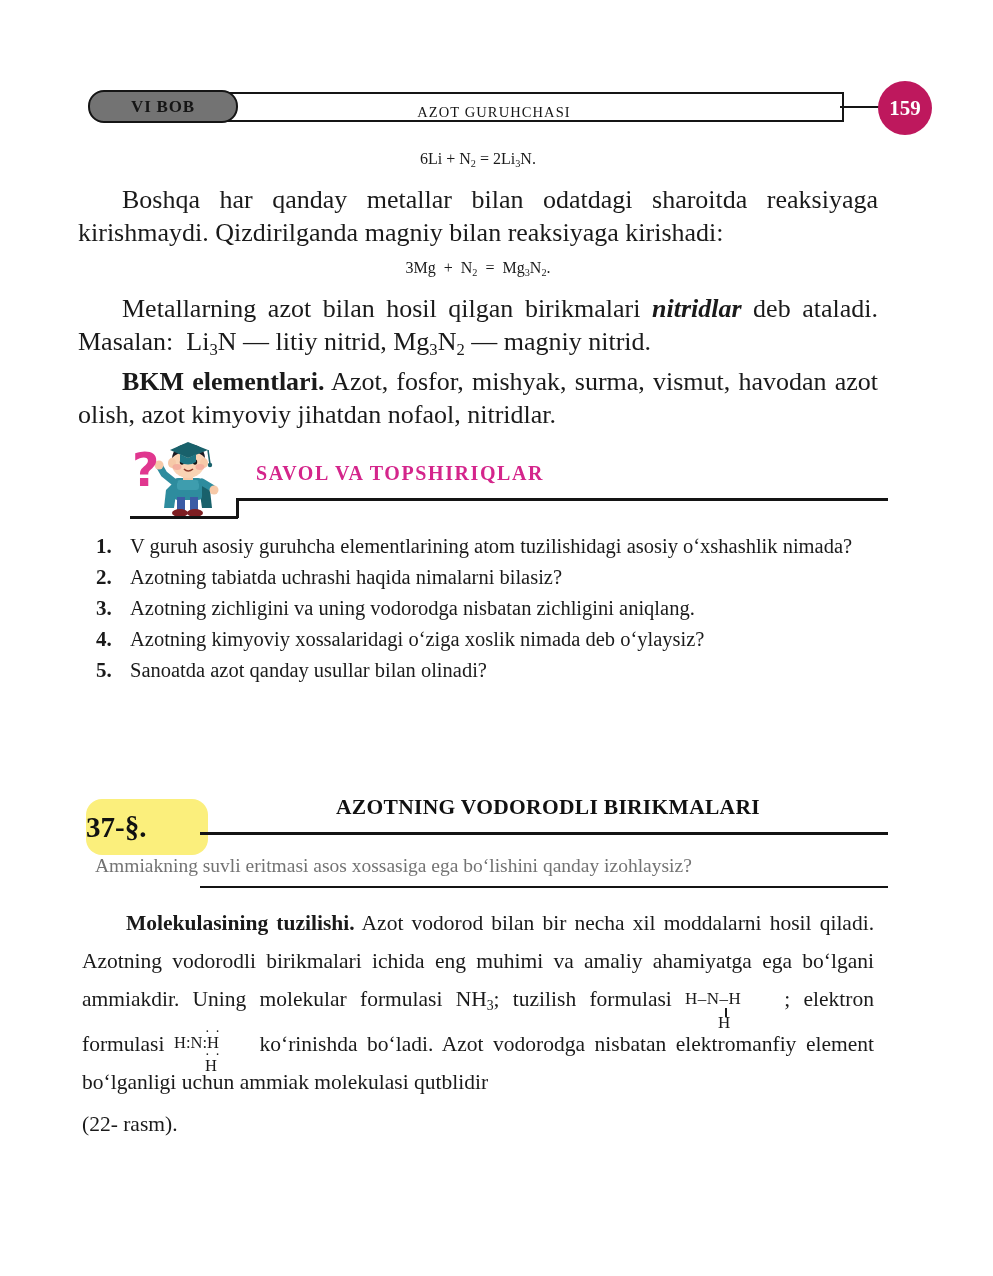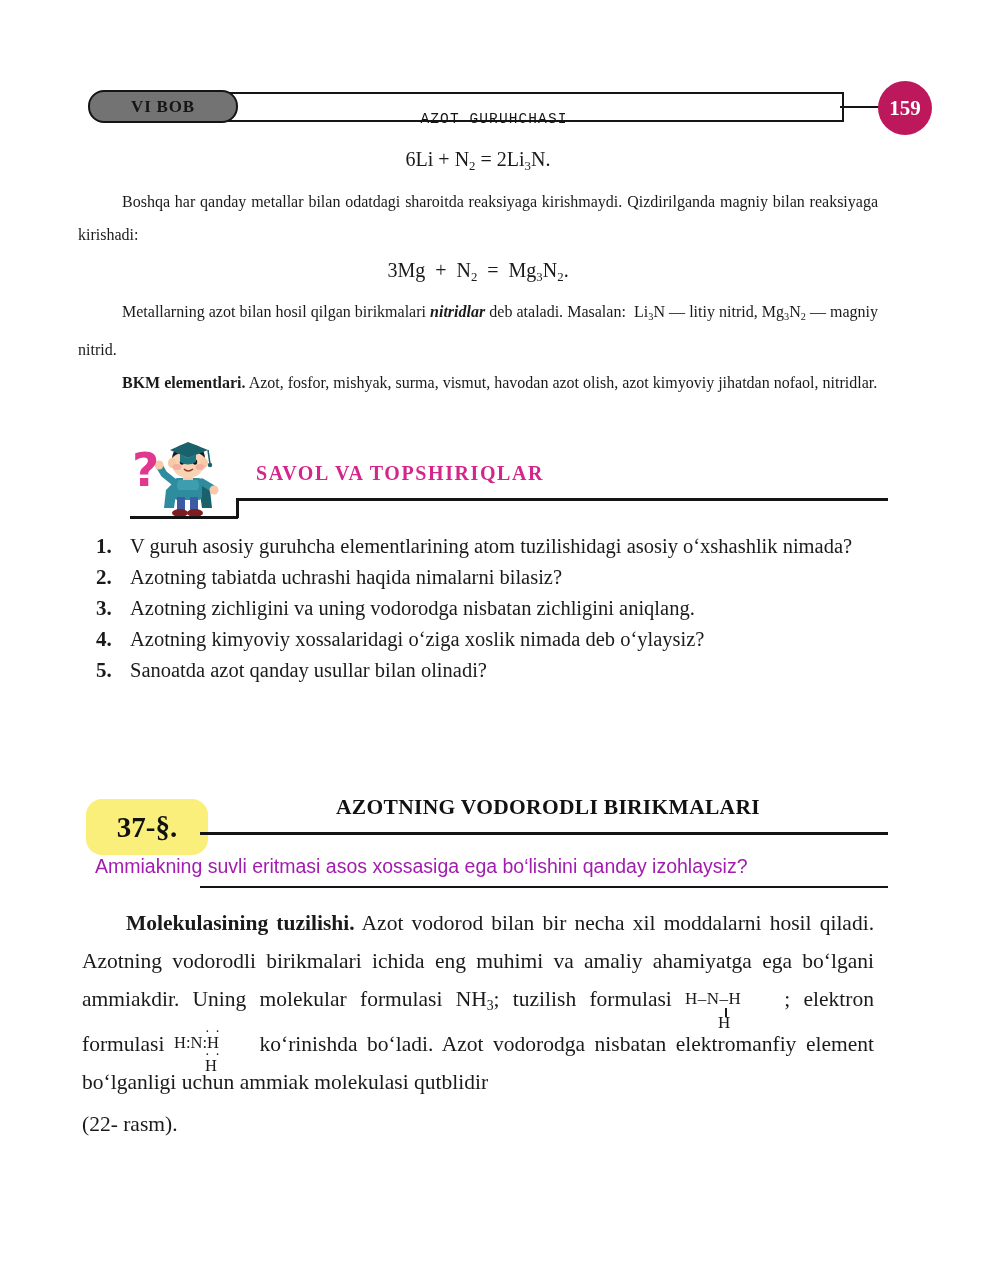--- a/index.html
+++ b/index.html
@@ -37,28 +37,28 @@
     top: 0px;
     width: 700px;
     height: 30px;
     border: 2px solid #151515;
     background: #ffffff;
     box-sizing: border-box;
   }
   .header-title {
     position: absolute;
     left: 56px;
-    top: 12px;
+    top: 5px;
     width: 700px;
     height: 30px;
     line-height: 30px;
     text-align: center;
     font-size: 14.5px;
     letter-spacing: 1.1px;
-    font-family: Liberation Mono, monospace;
+    font-family: Liberation Serif, serif;
     color: #151515;
     white-space: nowrap;
   }
   .chapter-tag {
     position: absolute;
     left: 0px;
     top: -2px;
     width: 150px;
     height: 33px;
     border-radius: 16px;
@@ -97,30 +97,30 @@
 
   
   .content {
     position: absolute;
     left: 78px;
     top: 140px;
     width: 800px;
   }
   p.body {
     margin: 0 0 0 0;
-    font-size: 16px;
+    font-size: 26px;
     line-height: 33px;
     text-align: justify;
     text-justify: inter-word;
     font-family: "Liberation Serif", serif;
   }
   p.indent { text-indent: 44px; }
   .eq {
     margin: 0;
-    font-size: 20px;
+    font-size: 16px;
     line-height: 38px;
     text-align: center;
     font-family: "Liberation Serif", serif;
   }
   sub { font-size: 0.64em; vertical-align: -0.28em; }
   .bi { font-weight: bold; font-style: italic; }
   .b  { font-weight: bold; }
 
   
   .qblock {
@@ -230,21 +230,20 @@
     background: #fbef7c;
     border-radius: 16px;
   }
   .sec-num {
     position: absolute;
     left: 8px;
     top: 6px;
     width: 122px;
     height: 56px;
     line-height: 56px;
-    text-align: center;
     font-size: 29px;
     font-weight: bold;
     color: #111111;
     font-family: "Liberation Serif", serif;
   }
   .sec-title {
     position: absolute;
     left: 130px;
     top: 2px;
     width: 680px;
@@ -264,22 +263,22 @@
     height: 3px;
     background: #141414;
   }
   .sec-question {
     position: absolute;
     left: 17px;
     top: 59px;
     width: 793px;
     font-size: 19.5px;
     line-height: 28px;
-    color: #a21caf;
-    font-family: Liberation Sans, sans-serif;
+    color: #737373;
+    font-family: Liberation Serif, serif;
     white-space: nowrap;
   }
   .sec-rule2 {
     position: absolute;
     left: 122px;
     top: 93px;
     width: 688px;
     height: 2px;
     background: #141414;
   }

